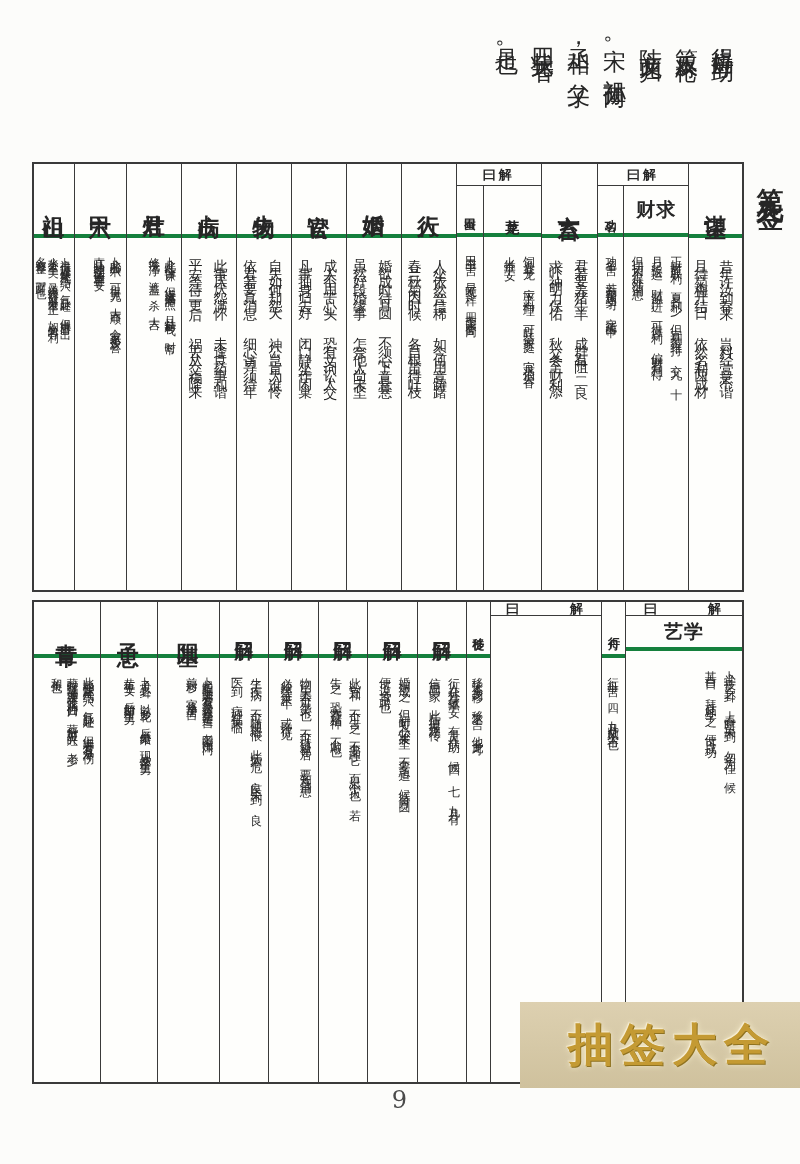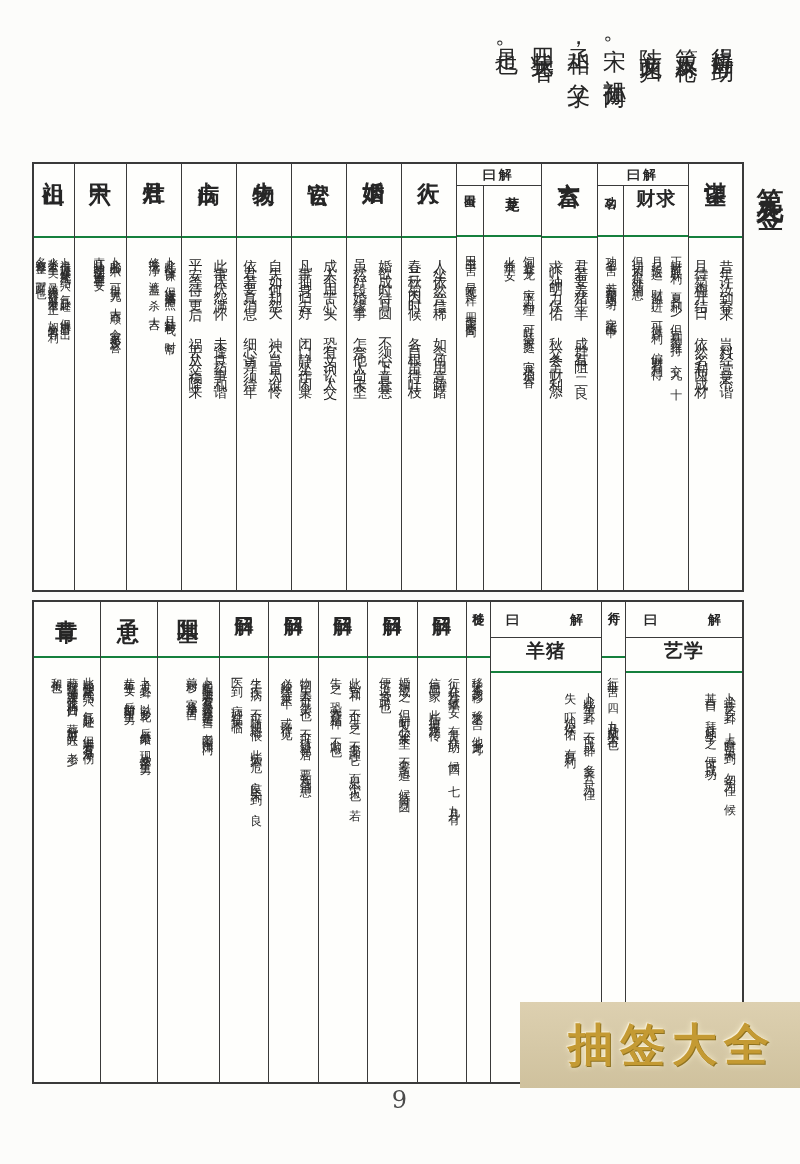--- a/index.html
+++ b/index.html
@@ -15,31 +15,31 @@
   .sign-title{position:absolute;top:166px;right:12px;writing-mode:vertical-rl;text-orientation:upright;
               font-size:27px;font-weight:bold;letter-spacing:8px;}
 
   
   .tbl{position:absolute;left:32px;width:712px;display:flex;flex-direction:row-reverse;
        border:2px solid #3a3a3a;background:#fefefc;box-sizing:border-box;}
   .t1{top:162px;height:430px;}
   .t2{top:600px;height:484px;}
   .col,.sub{display:flex;flex-direction:column;box-sizing:border-box;min-width:0;}
   .col:not(:first-child),.sub:not(:first-child){border-right:1px solid #3a3a3a;}
-  .hd{border-bottom:2px solid #15803d;display:flex;align-items:flex-start;justify-content:center;flex:none;box-sizing:border-box;}
+  .hd{border-bottom:4px solid #15803d;display:flex;align-items:center;justify-content:center;flex:none;box-sizing:border-box;}
   .t1 .hd1{height:74px;}
   .t2 .hd2{height:56px;}
   .hv{font-size:22px;font-weight:bold;letter-spacing:2px;line-height:1.05;}
   .hv2{font-size:19px;font-weight:bold;letter-spacing:1px;line-height:1.05;}
   .hn{font-size:12px;font-weight:bold;letter-spacing:1px;line-height:1.05;}
   .hm{font-size:14px;font-weight:bold;letter-spacing:1px;line-height:1.05;}
   .hh{font-size:19px;font-weight:bold;letter-spacing:1px;white-space:nowrap;}
   .strip{height:22px;border-bottom:1px solid #3a3a3a;font-size:13px;font-weight:bold;
          display:flex;align-items:center;justify-content:center;flex:none;letter-spacing:3px;box-sizing:border-box;}
-  .t2 .strip{height:36px;}
+  .t2 .strip{height:14px;}
   .gbody{flex:1;display:flex;flex-direction:row-reverse;min-height:0;}
   .t1 .sub .hd{height:51px;}
   .t2 .sub .hd{height:35px;}
 
   
   .ct{flex:1;writing-mode:vertical-rl;text-orientation:upright;padding:10px 3px 6px 2px;overflow:hidden;box-sizing:border-box;}
   .ct .ln{font-size:12px;letter-spacing:4px;line-height:1.6;}
   .verse .ln{font-size:14px;letter-spacing:8px;line-height:1.8;}
   .dense .ln{font-size:11px;letter-spacing:2.5px;line-height:1.12;}
   .semi .ln{font-size:11.5px;letter-spacing:2.5px;line-height:1.4;}
@@ -231,29 +231,20 @@
       <div class="hd hd2">
           <span class="v hn">行舟</span>
         </div>
       <div class="ct nar">
           <div class="ln">行舟中吉　四　九月顺风大吉也</div>
         </div>
     </div>
     <div class="col" style="flex:104 1 104px">
       <div class="strip">曰　　　解</div>
       <div class="gbody">
-        <div class="sub" style="flex:52 1 52px">
-          <div class="hd">
-              <span class="hh">羊猪</span>
-            </div>
-          <div class="ct">
-              <div class="ln">卜此猪羊之卦　不可成群　多养一二只为佳</div>
-              <div class="ln">失　吓伯公保佑　有厚利</div>
-            </div>
-        </div>
       </div>
     </div>
     <div class="col" style="flex:22 1 22px">
       <div class="hd hd2">
           <span class="v hn">移徙</span>
         </div>
       <div class="ct nar">
           <div class="ln">移徒本乡勿移　移之不吉　他乡尤可</div>
         </div>
     </div>

